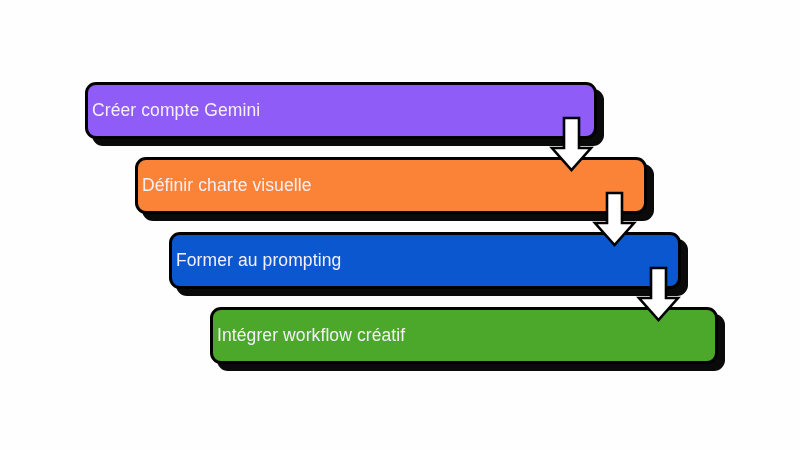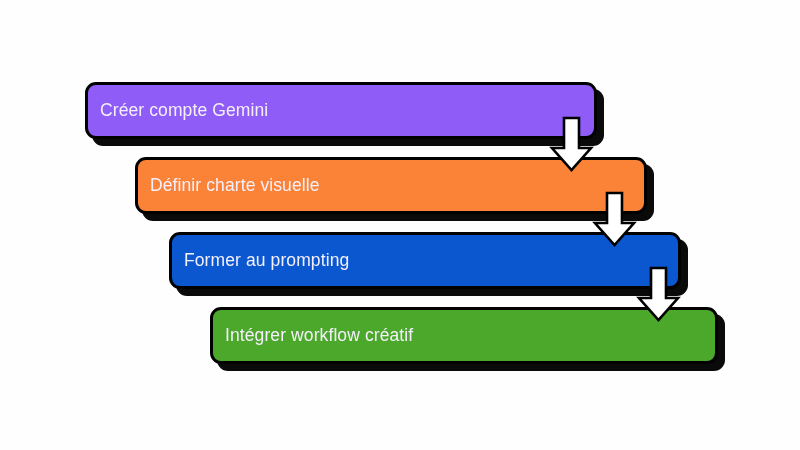--- a/index.html
+++ b/index.html
@@ -27,21 +27,21 @@
     display: flex;
     align-items: center;
     z-index: 1;
   }
   .step-label {
     color: #f4f0fb;
     font-size: 17.5px;
     font-weight: 400;
     letter-spacing: 0.1px;
     white-space: nowrap;
-    padding-left: 12px;
+    padding-left: 4px;
     text-align: right;
   }
   .flow-arrow {
     position: absolute;
     z-index: 5;
     pointer-events: none;
   }
   .flow-arrow svg {
     display: block;
     width: 100%;

